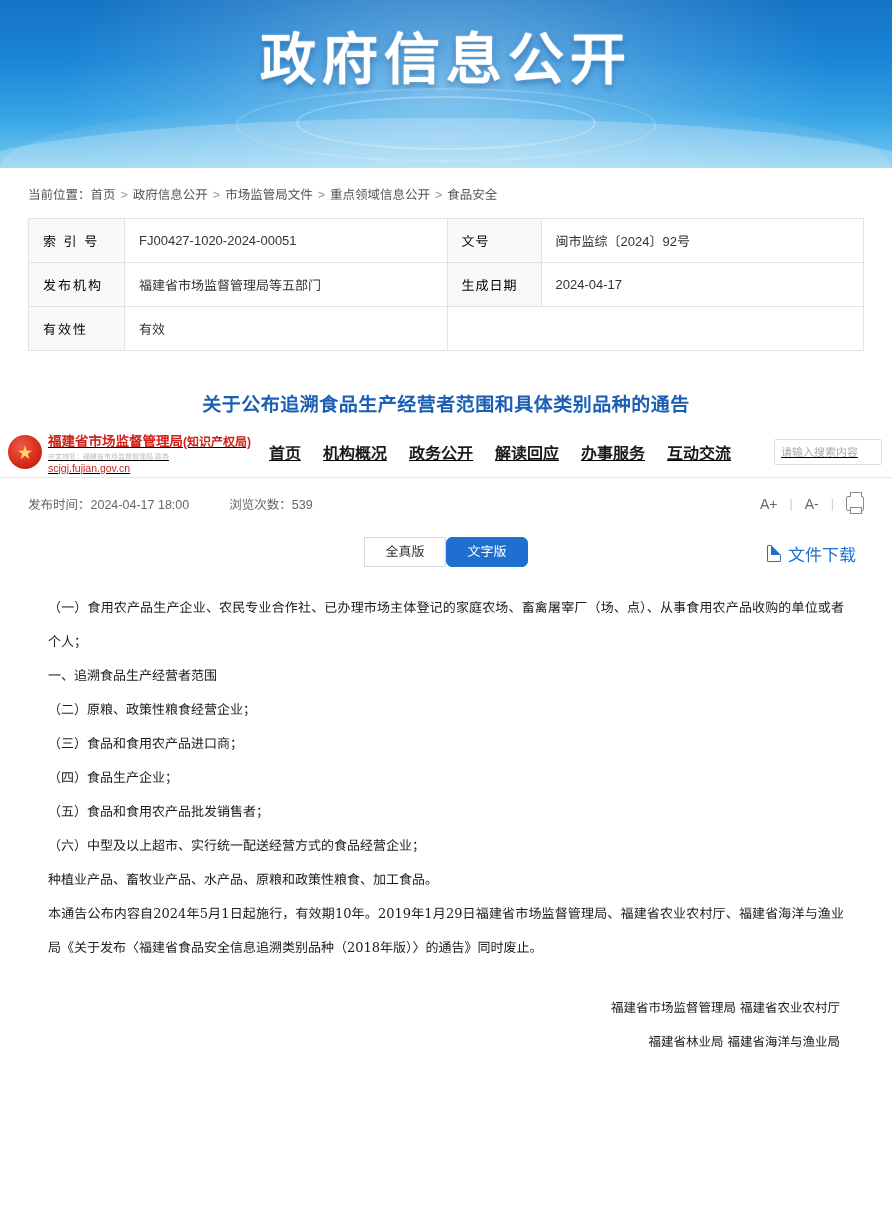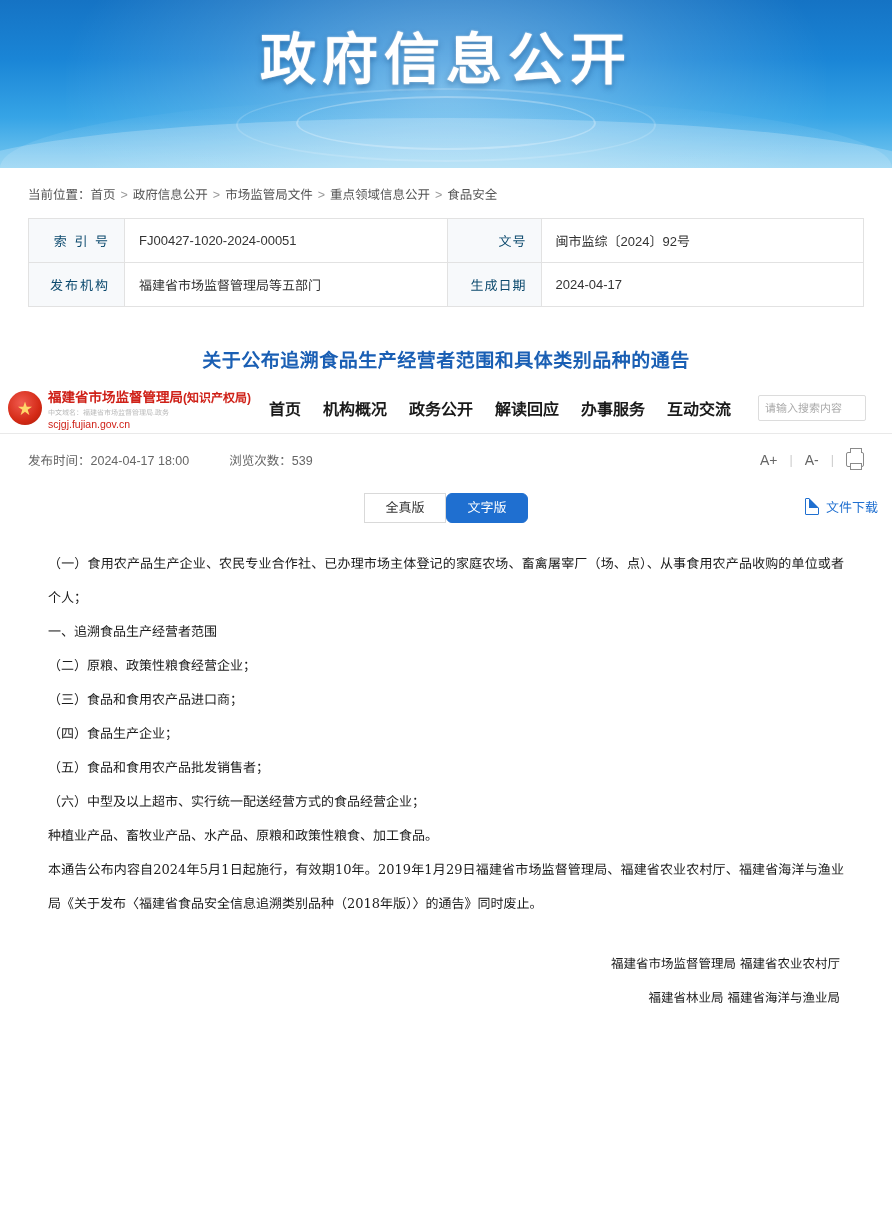--- a/index.html
+++ b/index.html
@@ -84,22 +84,22 @@
     color: #222;
   }
   .meta-table td {
     border: 1px solid #e2e2e2;
     height: 44px;
     padding: 6px 14px;
     vertical-align: middle;
   }
   .meta-table td.label {
     background: #f7f9fb;
-    color: #0c4a6e;
-    text-align: right;
+    color: #000000;
+    text-align: left;
     letter-spacing: 2px;
     width: 96px;
   }
   .meta-table td.label.wide { width: 94px; letter-spacing: 1px; }
   .meta-table td.val { color: #333; }
   .meta-table tr:last-child td.val-empty { border-right: 1px solid #e2e2e2; }
 
   
   .doc-title {
     margin: 38px 0 10px 0;
@@ -112,22 +112,23 @@
 
   
   .navbar {
     position: relative;
     width: 892px;
     height: 52px;
     background: #ffffff;
     border-bottom: 1px solid #e9e9e9;
     display: flex;
     align-items: center;
-    padding: 0 26px 0 8px;
+    padding: 0 10px 0 8px;
     margin-top: 6px;
+    text-decoration: underline;
   }
   .emblem {
     width: 34px; height: 34px;
     border-radius: 50%;
     background: radial-gradient(circle at 40% 35%, #f05b4f 0%, #d42a16 60%, #a81b08 100%);
     position: relative;
     flex: 0 0 auto;
     margin-right: 6px;
   }
   .emblem:after {
@@ -215,23 +216,23 @@
     line-height: 28px;
     text-align: center;
     font-size: 13px;
     border: 1px solid #1f6fd0;
     cursor: pointer;
   }
   .tab.inactive { background: #fff; color: #333; border-color: #d9d9d9; text-align: center; }
   .tab.active { background: #1f6fd0; color: #fff; border-color: #1f6fd0; border-radius: 6px; }
   .download {
     position: absolute;
-    right: 14px; top: 4px;
+    right: 36px; top: 4px;
     display: flex; align-items: center; gap: 7px;
-    font-size: 13px; color: #1f6fd0;
+    font-size: 17px; color: #1f6fd0;
     cursor: pointer;
   }
   .doc-icon {
     width: 14px; height: 17px;
     border: 1.4px solid #1f6fd0;
     border-radius: 1px;
     position: relative;
     background: #fff;
   }
   .doc-icon:before {
@@ -287,20 +288,25 @@
     <td class="val">FJ00427-1020-2024-00051</td>
     <td class="label wide">文号</td>
     <td class="val">闽市监综〔2024〕92号</td>
   </tr>
   <tr>
     <td class="label">发布机构</td>
     <td class="val">福建省市场监督管理局等五部门</td>
     <td class="label wide">生成日期</td>
     <td class="val">2024-04-17</td>
   </tr>
+  <tr>
+    <td class="label">有效性</td>
+    <td class="val">有效</td>
+    <td class="val val-empty" colspan="2"></td>
+  </tr>
 </tbody>
   </table>
 
 <div class="doc-title">关于公布追溯食品生产经营者范围和具体类别品种的通告</div>
 
 <div class="navbar">
   <div class="emblem"></div>
   <div class="org-block">
     <div class="org-line1">
       <span>福建省市场监督管理局</span><span class="paren">(知识产权局)</span>

